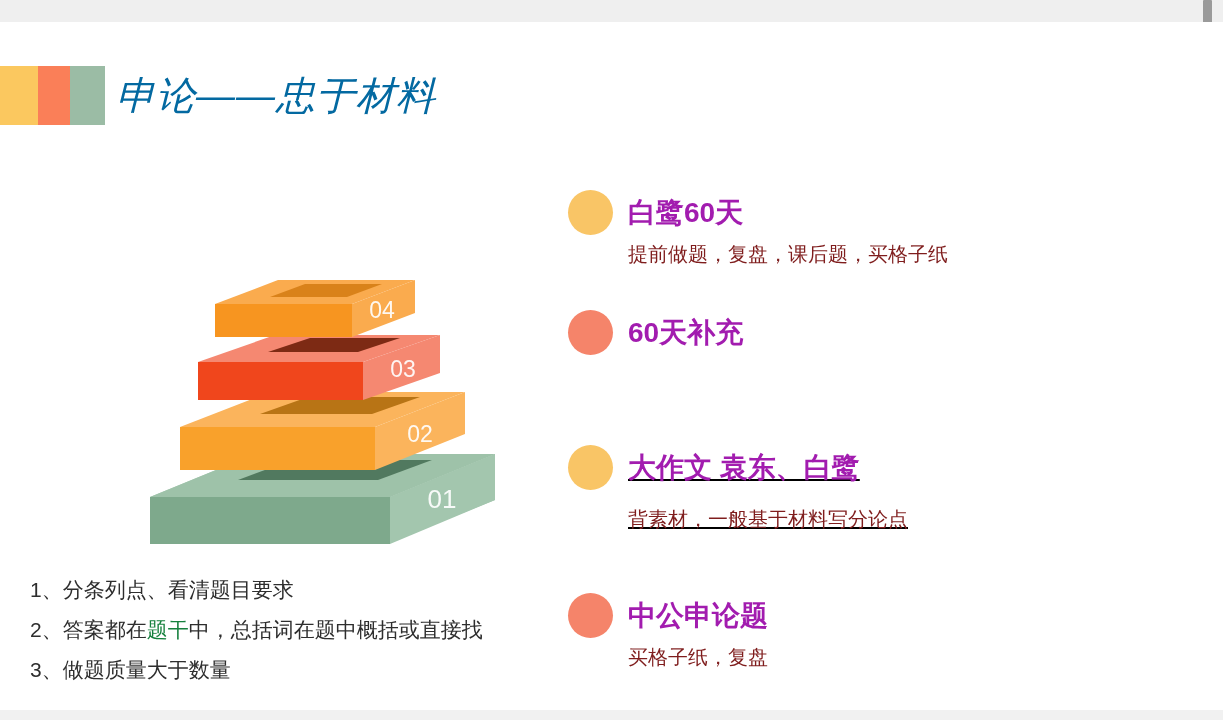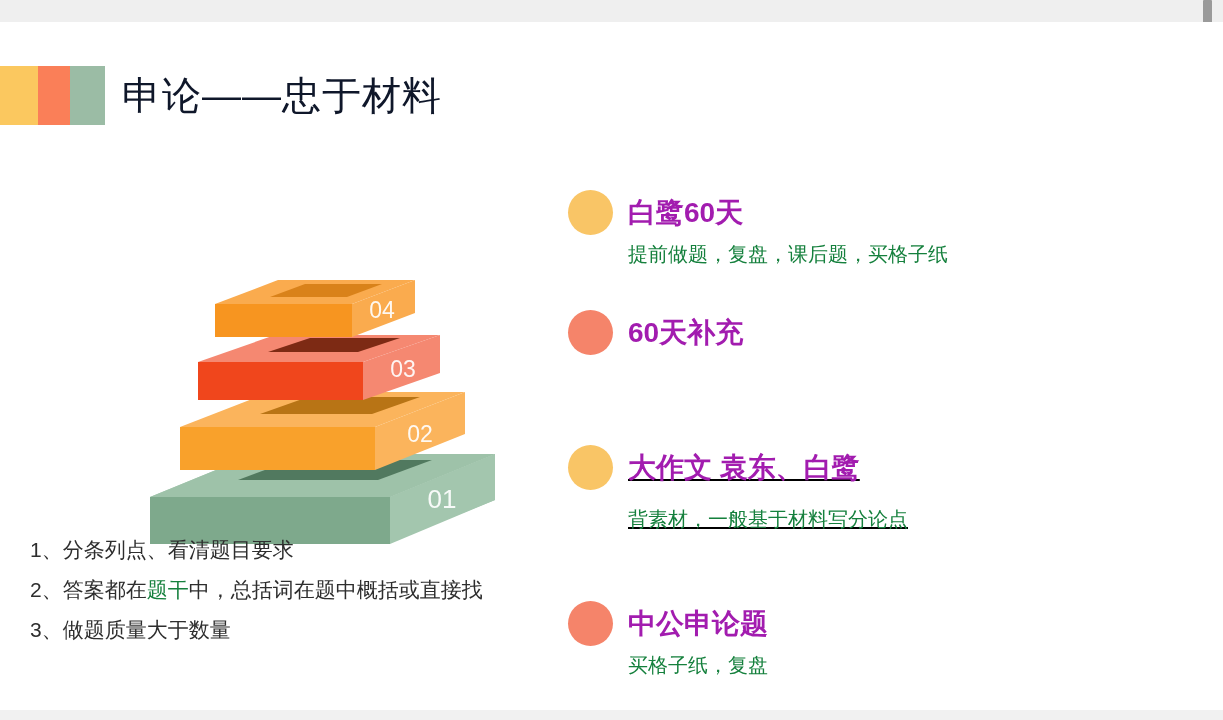--- a/index.html
+++ b/index.html
@@ -70,27 +70,28 @@
     display: flex;
     width: 105px;
     height: 59px;
   }
   .color-bar i { display: block; height: 100%; }
   .cb-0 { width: 38px; }
   .cb-1 { width: 32px; }
   .cb-2 { width: 35px; }
 
   .page-title {
-    margin-left: 17px;
+    margin-left: 11px;
     font-size: 39px;
     line-height: 1;
-    color: #0f172a;
+    color: #0369a1;
     letter-spacing: 1px;
     font-weight: 400;
     white-space: nowrap;
+    font-style: italic;
   }
 
   
   .pyramid {
     position: absolute;
     left: 120px;
     top: 220px;
     width: 420px;
     height: 320px;
   }
@@ -101,21 +102,21 @@
     font-weight: 400;
     font-size: 23px;
     opacity: .92;
   }
   .layer-label.big { font-size: 26px; }
 
   
   .note-list {
     position: absolute;
     left: 30px;
-    top: 508px;
+    top: 548px;
     width: 530px;
   }
   .note-line {
     font-size: 21px;
     line-height: 40px;
     color: #2e2e2e;
     white-space: nowrap;
   }
   .note-line .hl { color: #ef4a33; }
 
@@ -138,29 +139,29 @@
     font-size: 28px;
     font-weight: bold;
     color: #a21caf;
     line-height: 45px;
     white-space: nowrap;
   }
   .r-item .r-sub {
     margin-left: 60px;
     margin-top: 6px;
     font-size: 20px;
-    color: #15803d;
+    color: #7f1d1d;
     line-height: 1.3;
     white-space: nowrap;
   }
   .r-item.pos-0 { top: 0px; }
   .r-item.pos-1 { top: 120px; }
   .r-item.pos-2 { top: 255px; text-decoration: underline; }
   .r-item.pos-2 .r-sub { margin-top: 16px; }
-  .r-item.pos-3 { top: 403px; margin-top: 8px; }
+  .r-item.pos-3 { top: 403px; }
 </style>
 </head>
 <body>
 
 <div id="root">
 
   <div class="chrome-band-top"></div>
 
   <div class="scrollbar-track">
     <div class="scrollbar-thumb"></div>

